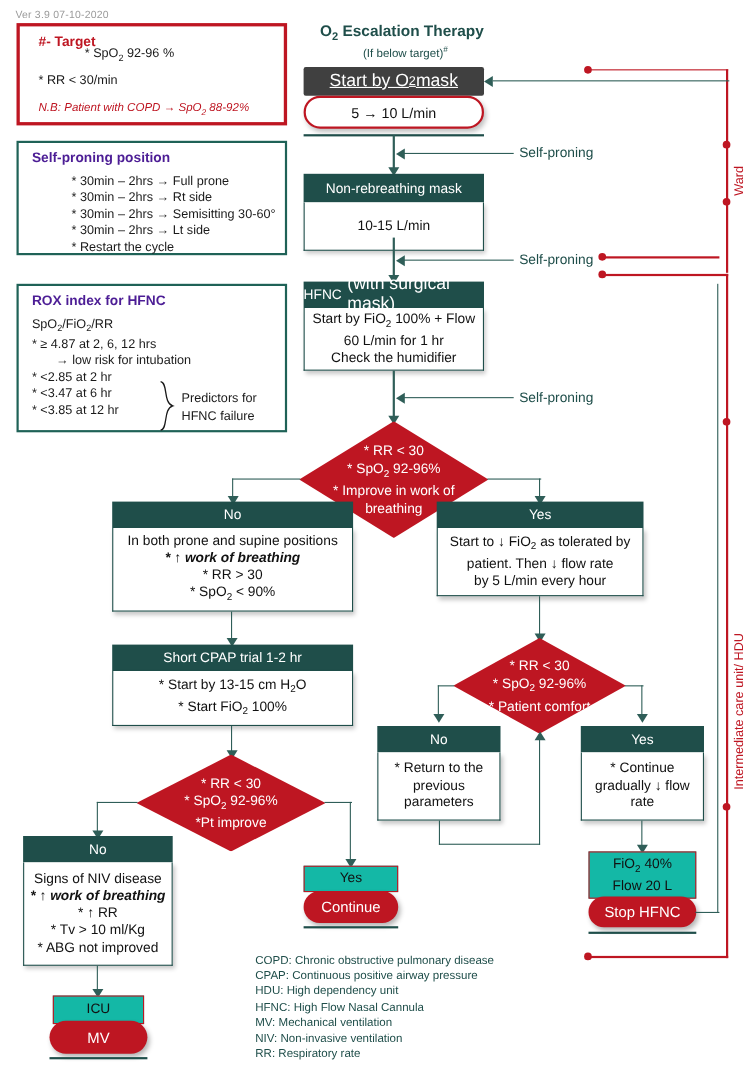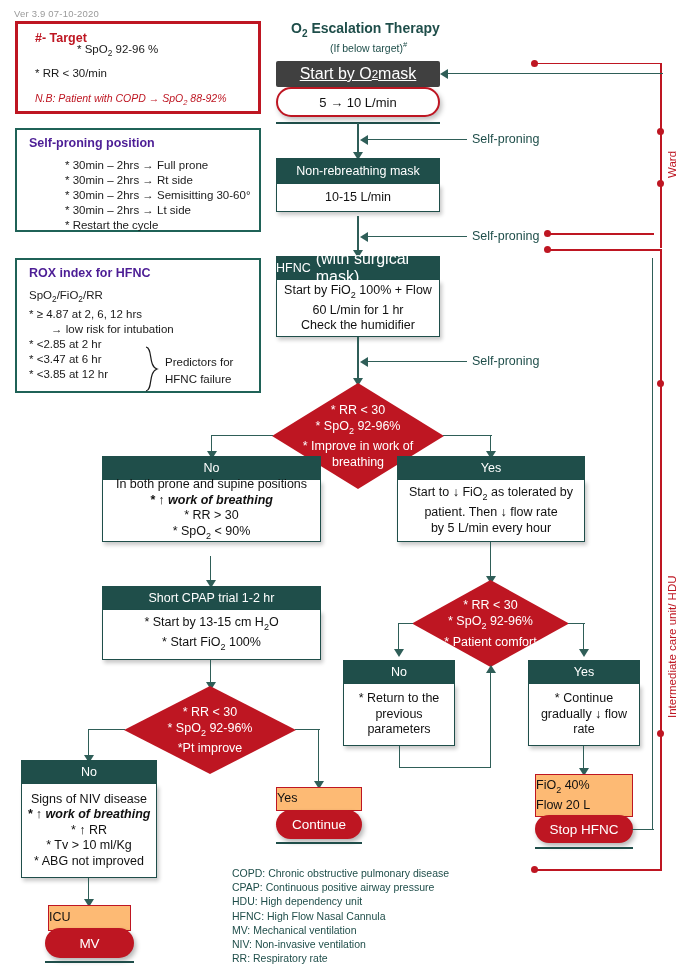--- a/index.html
+++ b/index.html
@@ -26,22 +26,22 @@
   .bdy{background:#ffffff;border:1px solid #1F4E4A;border-top:none;
        color:#111;font-size:12.5px;line-height:15.5px;text-align:center;
        display:flex;flex-direction:column;align-items:center;justify-content:center;
        box-sizing:border-box;box-shadow:2px 3px 4px rgba(0,0,0,.22);}
   .pill{background:#ffffff;border:2px solid #BE1622;border-radius:999px;
         color:#111;font-size:13px;display:flex;align-items:center;justify-content:center;
         box-sizing:border-box;box-shadow:2px 3px 5px rgba(0,0,0,.25);}
   .pill-red{background:#BE1622;border:none;border-radius:999px;color:#fff;
         font-size:13.5px;display:flex;align-items:center;justify-content:center;
         box-sizing:border-box;box-shadow:2px 3px 5px rgba(0,0,0,.3);}
-  .plainbox{background:#fdba74;border:1.3px solid #BE1622;color:#111;font-size:12.5px;
-        display:flex;flex-direction:column;align-items:flex-start;justify-content:center;
+  .plainbox{background:#14b8a6;border:1.3px solid #BE1622;color:#111;font-size:12.5px;
+        display:flex;flex-direction:column;align-items:center;justify-content:center;
         text-align:center;line-height:15.5px;box-sizing:border-box;}
   .underline{background:#1F4E4A;height:1.5px;}
   
   .diamond{background:#BE1622;color:#fff;text-align:center;
            clip-path:polygon(50% 0%,100% 50%,50% 100%,0% 50%);
            display:flex;align-items:center;justify-content:center;
            box-sizing:border-box;}
   .diamond span{display:block;font-size:12.5px;line-height:16px;}
   
   .ln-t{background:#2F5E58;}
@@ -114,21 +114,21 @@
 <div class="abs underline" style="left:276px;top:122px;width:164px;"></div>
 
 <div class="abs ln-t" style="left:357px;top:123px;width:1.6px;height:32px;"></div>
 <div class="abs arrow-d" style="left:353px;top:152px;"></div>
 
 <div class="abs ln-t" style="left:367px;top:139px;width:100px;height:1.4px;"></div>
 <div class="abs arrow-l" style="left:360px;top:135px;"></div>
 <div class="abs sp-label" style="left:472px;top:132px;">Self-proning</div>
 
 <div class="abs hdr" style="left:276px;top:158px;width:164px;height:26px;">Non-rebreathing mask</div>
-<div class="abs bdy" style="left:276px;top:184px;width:164px;height:28px;">10-15 L/min</div>
+<div class="abs bdy" style="left:276px;top:184px;width:164px;height:44px;">10-15 L/min</div>
 
 <div class="abs ln-t" style="left:357px;top:216px;width:1.6px;height:38px;"></div>
 <div class="abs arrow-d" style="left:353px;top:250px;"></div>
 
 <div class="abs ln-t" style="left:367px;top:236px;width:100px;height:1.4px;"></div>
 <div class="abs arrow-l" style="left:360px;top:232px;"></div>
 <div class="abs sp-label" style="left:472px;top:229px;">Self-proning</div>
 
 <div class="abs hdr" style="left:276px;top:256px;width:164px;height:24px;">
   <span>HFNC</span>
@@ -158,21 +158,21 @@
 
 <div class="abs ln-t" style="left:211px;top:435px;width:62px;height:1.4px;"></div>
 <div class="abs ln-t" style="left:211px;top:435px;width:1.4px;height:20px;"></div>
 <div class="abs arrow-d" style="left:207px;top:451px;"></div>
 
 <div class="abs ln-t" style="left:443px;top:435px;width:49px;height:1.4px;"></div>
 <div class="abs ln-t" style="left:490px;top:435px;width:1.4px;height:20px;"></div>
 <div class="abs arrow-d" style="left:486px;top:451px;"></div>
 
 <div class="abs hdr" style="left:102px;top:456px;width:219px;height:24px;">No</div>
-<div class="abs bdy" style="left:102px;top:480px;width:219px;height:62px;">
+<div class="abs bdy" style="left:102px;top:480px;width:219px;height:76px;">
   <div>In both prone and supine positions</div>
   <div class="it">* ↑ work of breathing</div>
   <div>* RR &gt; 30</div>
   <div>* SpO<sub>2</sub> &lt; 90%</div>
 </div>
 <div class="abs ln-t" style="left:210px;top:556px;width:1.4px;height:28px;"></div>
 <div class="abs arrow-d" style="left:206px;top:580px;"></div>
 
 <div class="abs hdr" style="left:397px;top:456px;width:188px;height:24px;">Yes</div>
 <div class="abs bdy" style="left:397px;top:480px;width:188px;height:62px;">

